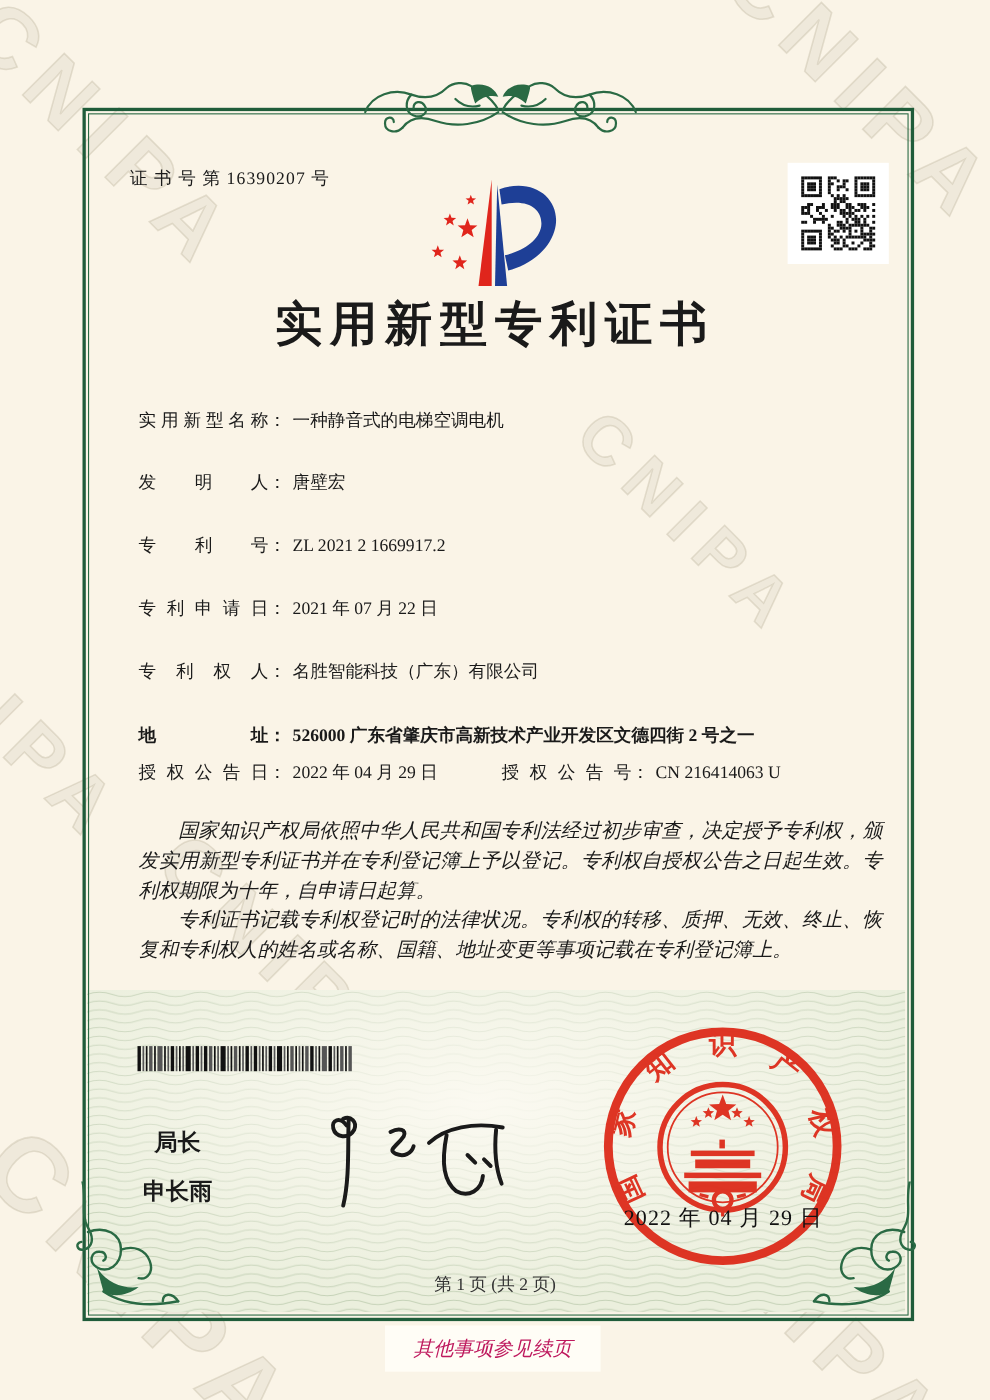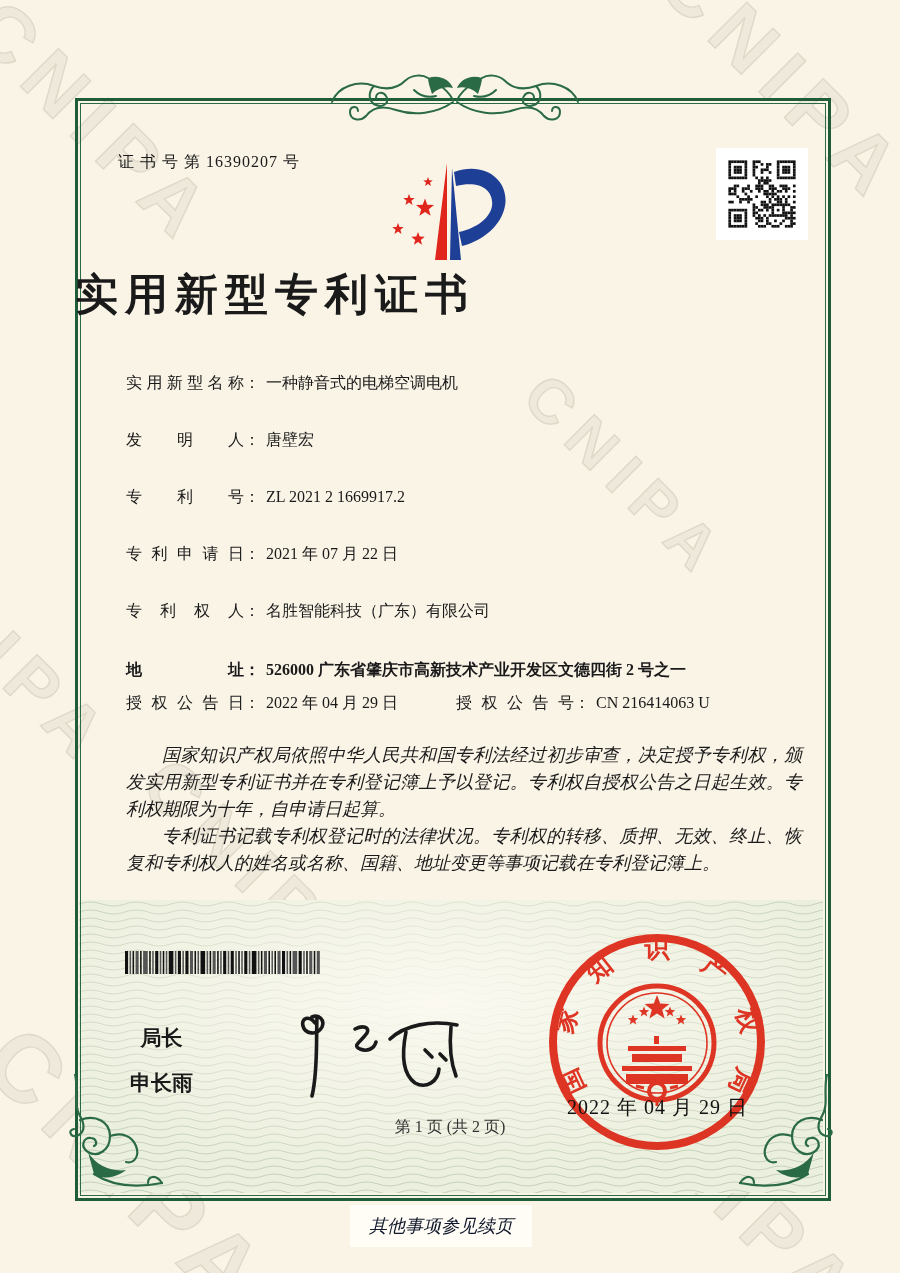--- a/index.html
+++ b/index.html
@@ -13,21 +13,21 @@
   .frame{position:absolute;left:75px;top:98px;width:750px;height:1097px;border:3px solid #1f5c3a;z-index:3;}
   .frame-inner{position:absolute;left:2px;top:2px;right:2px;bottom:2px;border:1px solid #2a6a44;}
   
   .waves-zone{position:absolute;left:79px;top:900px;width:744px;height:293px;z-index:2;}
   .ornament{position:absolute;z-index:4;}
   
   .cert-no{position:absolute;left:118px;top:152px;font-size:16px;letter-spacing:1px;z-index:5;}
   .logo{position:absolute;left:388px;top:158px;z-index:5;}
   .qr-panel{position:absolute;left:716px;top:148px;width:92px;height:92px;background:#fff;z-index:5;
             display:flex;align-items:center;justify-content:center;}
-  .title{position:absolute;left:75px;top:266px;width:750px;font-size:43px;
+  .title{position:absolute;left:75px;top:266px;width:750px;text-align:center;font-size:43px;
          font-weight:bold;letter-spacing:7px;z-index:5;}
   
   .fields{position:absolute;left:126px;top:372px;width:676px;font-size:16px;line-height:22px;z-index:5;}
   .row{display:flex;margin-bottom:35px;}
   .row-address{margin-bottom:9px;line-height:26px;font-weight:bold;}
   .row-grant{display:flex;align-items:flex-end;}
   .grant-cell{display:flex;}
   .grant-cell.first{width:330px;}
   .flabel{display:inline-block;width:118px;text-align:justify;text-align-last:justify;flex:none;}
   .fcolon{flex:none;}
@@ -39,23 +39,23 @@
   .body-text p{margin:0;text-indent:2em;}
   
   .barcode{position:absolute;left:124px;top:951px;z-index:5;}
   .signatory{position:absolute;left:130px;top:1024px;font-family:Liberation Sans, sans-serif;
              font-weight:bold;font-size:21px;z-index:5;text-align:center;}
   .signatory div{margin-bottom:17px;}
   .signature{position:absolute;left:255px;top:1003px;z-index:5;}
   .seal{position:absolute;left:540px;top:928px;z-index:5;opacity:0.95;}
   .seal-date{position:absolute;left:550px;top:1094px;width:215px;text-align:center;font-size:20px;
              letter-spacing:1px;color:#111;z-index:6;}
-  .page-info{position:absolute;left:75px;top:1117px;width:750px;text-align:center;font-size:16px;color:#333;z-index:5;}
-  .cont-note{position:absolute;left:350px;top:1205px;width:182px;height:42px;background:#fffdf6;z-index:5;
-             display:flex;align-items:center;justify-content:center;font-size:18px;font-style:italic;color:#0f172a;}
+  .page-info{position:absolute;left:75px;top:1158px;width:750px;text-align:center;font-size:16px;color:#333;z-index:5;}
+  .cont-note{position:absolute;left:350px;top:1205px;width:196px;height:42px;background:#fffdf6;z-index:5;
+             display:flex;align-items:center;justify-content:center;font-size:18px;font-style:italic;color:#be185d;}
 </style>
 </head>
 <body>
 
 <div class="page">
 
   <span class="wm" style="left:18px;top:-18px;font-size:78px;">CNIPA</span>
   <span class="wm" style="left:705px;top:-65px;font-size:80px;">CNIPA</span>
   <span class="wm" style="left:560px;top:360px;font-size:62px;">CNIPA</span>
   <span class="wm" style="left:-70px;top:525px;font-size:70px;">CNIPA</span>

